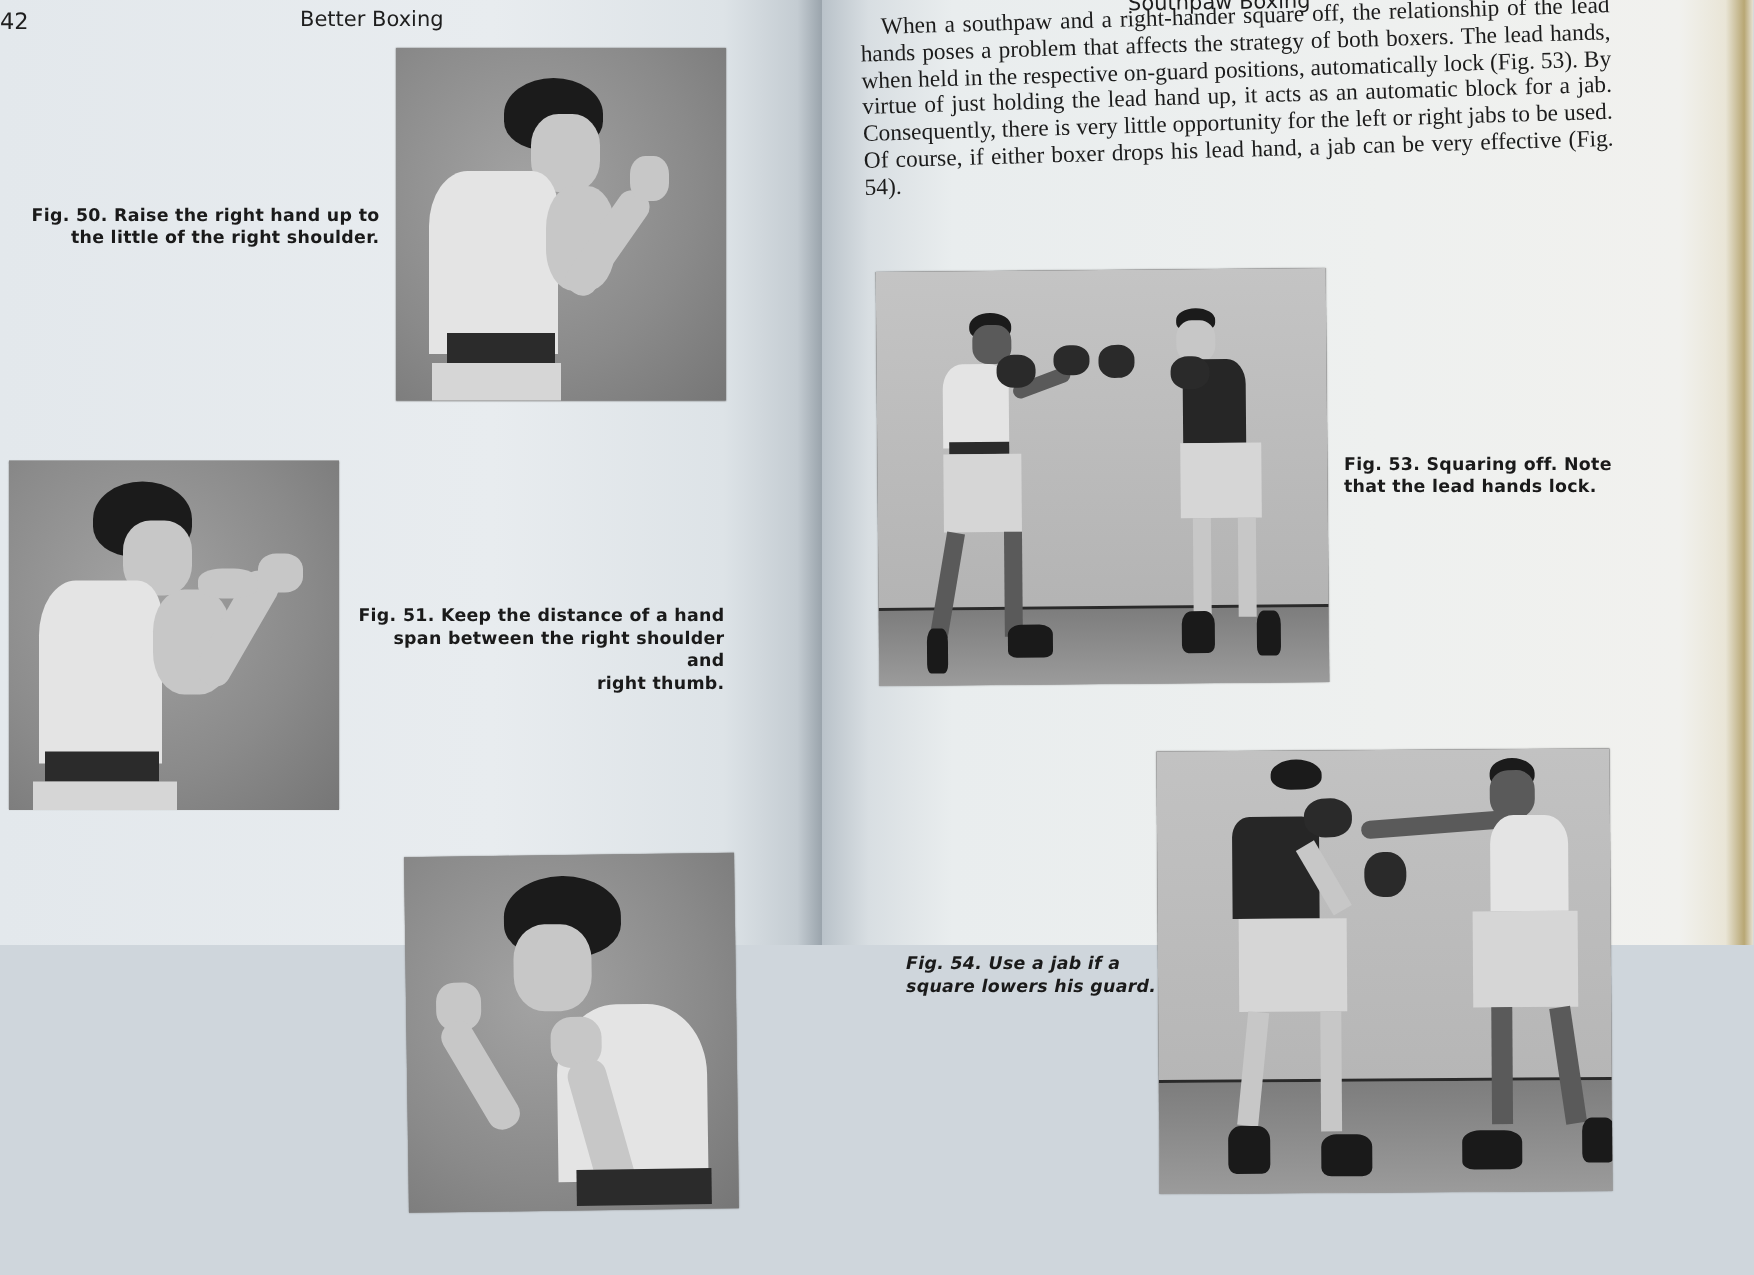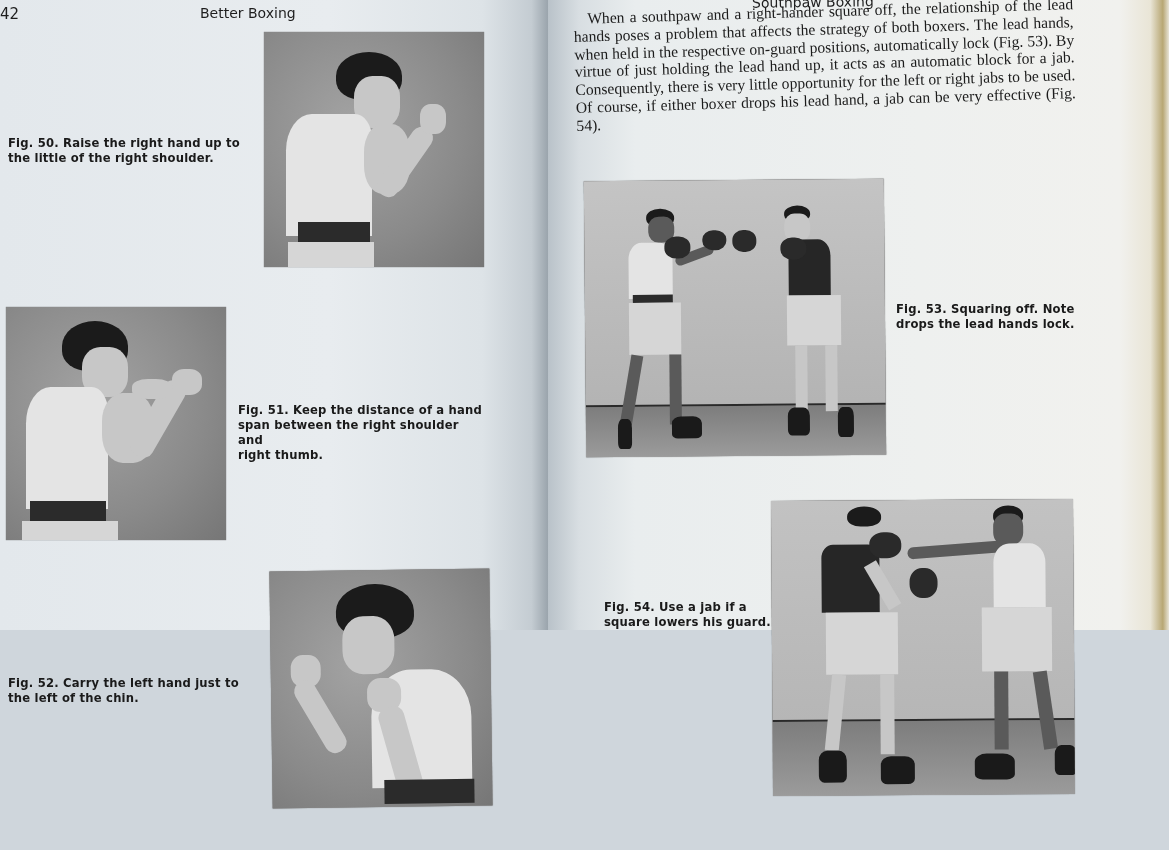--- a/index.html
+++ b/index.html
@@ -3,21 +3,21 @@
 <meta charset="utf-8">
 <style>
   html, body { margin:0; padding:0; }
   body { width:1169px; height:850px; position:relative; overflow:hidden; background:#cfd6dc; font-family:"DejaVu Sans", sans-serif; }
   .page { position:absolute; top:0; height:630px; }
   .page-left { left:0; width:548px; background:linear-gradient(90deg,#e3e8ec 0%,#e8ecef 60%,#dde3e7 88%,#c4ccd2 97%,#9aa4ac 100%); }
   .page-right { left:548px; width:621px; background:linear-gradient(90deg,#b9c2c9 0%,#d8dee2 5%,#e9edee 14%,#eef0ef 60%,#f1f1ee 92%,#e9e5d6 97%,#b8a774 99%,#e8e4d8 100%); }
   .running-head { position:absolute; font-family:"DejaVu Sans", sans-serif; font-size:14px; color:#1e1e1e; }
   .page-number { position:absolute; left:0; top:5px; font-size:15px; color:#1e1e1e; }
   .caption { position:absolute; font-family:"DejaVu Sans", sans-serif; font-weight:bold; font-size:11.6px; line-height:15px; color:#1a1a1a; letter-spacing:0.2px; }
-  .caption.center { text-align:left; }
+  .caption.center { text-align:right; }
   .body-text { position:absolute; left:573px; top:10px; width:500px; font-family:"Liberation Serif", serif; font-size:15.6px; line-height:17.8px; color:#1c1c1c; transform:rotate(-1.7deg); transform-origin:left top; }
   .body-text p { margin:0; text-indent:14px; text-align:justify; }
   .photo { position:absolute; overflow:hidden; background:#8e8e8e; box-shadow:0 0 1px #666; }
   .photo .bg { position:absolute; inset:0; background:radial-gradient(ellipse at 40% 40%, #a3a3a3 0%, #8a8a8a 60%, #767676 100%); }
   .photo .floor { position:absolute; left:0; right:0; bottom:0; background:linear-gradient(#7d7d7d,#9b9b9b); border-top:2px solid #2a2a2a; }
   .shape { position:absolute; }
   .hair { background:#1b1b1b; border-radius:50% 50% 40% 40%; }
   .skin { background:#c7c7c7; }
   .skin-dark { background:#5a5a5a; }
   .shirt-white { background:#e4e4e4; }
@@ -61,24 +61,20 @@
     <div class="shape skin" style="left:166px; top:62px; width:30px; height:26px; border-radius:40%;"></div>
     <div class="shape belt" style="left:24px; top:194px; width:76px; height:20px;"></div>
     <div class="shape shorts" style="left:16px; top:214px; width:96px; height:24px;"></div>
   </div>
   <div class="caption center" style="left:238px; top:403px; width:245px;">
     <div>Fig. 51.  Keep the distance of a hand</div>
     <div>span between the right shoulder and</div>
     <div>right thumb.</div>
   </div>
 
-  <div class="caption center" style="left:8px; top:676px; width:252px;">
-    <div>Fig. 52.  Carry the left hand just to</div>
-    <div>the left of the chin.</div>
-  </div>
   <div class="photo" style="left:271px; top:570px; width:220px; height:237px; transform:rotate(-0.8deg);" title="Boxer carrying left hand next to chin">
     <div class="bg"></div>
     <div class="shape hair" style="left:66px; top:14px; width:78px; height:54px;"></div>
     <div class="shape skin" style="left:72px; top:46px; width:52px; height:58px; border-radius:40%;"></div>
     <div class="shape shirt-white" style="left:100px; top:100px; width:100px; height:118px; border-radius:40% 40% 0 0;"></div>
     <div class="shape skin" style="left:20px; top:84px; width:30px; height:32px; border-radius:40%;"></div>
     <div class="shape skin" style="left:38px; top:106px; width:22px; height:80px; transform:rotate(-30deg); border-radius:10px;"></div>
     <div class="shape skin" style="left:96px; top:108px; width:34px; height:34px; border-radius:40%;"></div>
     <div class="shape skin" style="left:116px; top:136px; width:26px; height:90px; transform:rotate(-15deg); border-radius:10px;"></div>
     <div class="shape belt" style="left:112px; top:210px; width:90px; height:24px;"></div>
@@ -116,24 +112,24 @@
   <div class="shape glove" style="left:148px; top:50px; width:24px; height:22px;"></div>
   <div class="shape glove" style="left:196px; top:58px; width:26px; height:22px;"></div>
   <div class="shape shorts" style="left:202px; top:116px; width:54px; height:50px;"></div>
   <div class="shape skin" style="left:210px; top:166px; width:12px; height:66px;"></div>
   <div class="shape skin" style="left:240px; top:166px; width:12px; height:66px;"></div>
   <div class="shape shoe" style="left:202px; top:228px; width:22px; height:28px;"></div>
   <div class="shape shoe" style="left:252px; top:228px; width:16px; height:30px;"></div>
 </div>
 <div class="caption" style="left:896px; top:302px; width:190px;">
   <div>Fig. 53. Squaring off. Note</div>
-  <div>drops the lead hands lock.</div>
+  <div>that the lead hands lock.</div>
 </div>
 
-<div class="caption" style="left:604px; top:600px; width:170px;">
+<div class="caption" style="left:604px; top:635px; width:170px;font-style:italic;">
   <div>Fig. 54.  Use a jab if a</div>
   <div>square lowers his guard.</div>
 </div>
 <div class="photo" style="left:772px; top:500px; width:302px; height:295px; transform:rotate(-0.4deg);" title="Boxer landing a jab on opponent with lowered guard">
   <div class="bg" style="background:linear-gradient(#c2c2c2,#b2b2b2);"></div>
   <div class="floor" style="height:74px;"></div>
 
   <div class="shape hair" style="left:76px; top:6px; width:34px; height:20px;"></div>
   <div class="shape shirt-dark" style="left:50px; top:44px; width:58px; height:68px; border-radius:20% 20% 0 0;"></div>
   <div class="shape glove" style="left:98px; top:32px; width:32px; height:26px;"></div>

